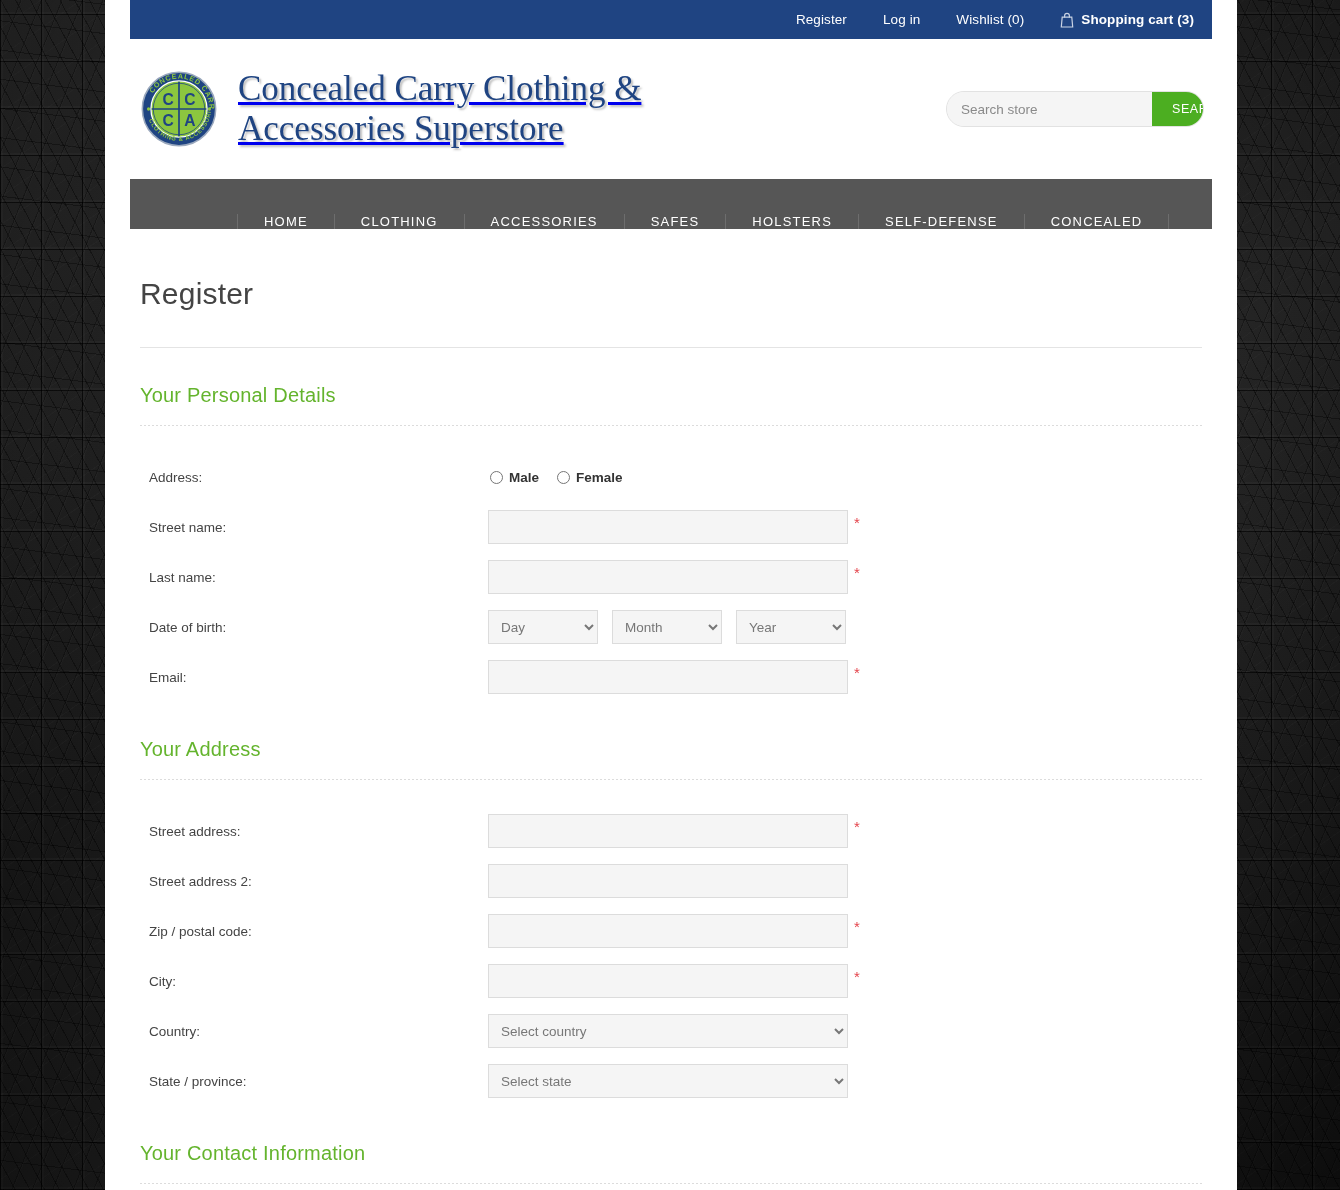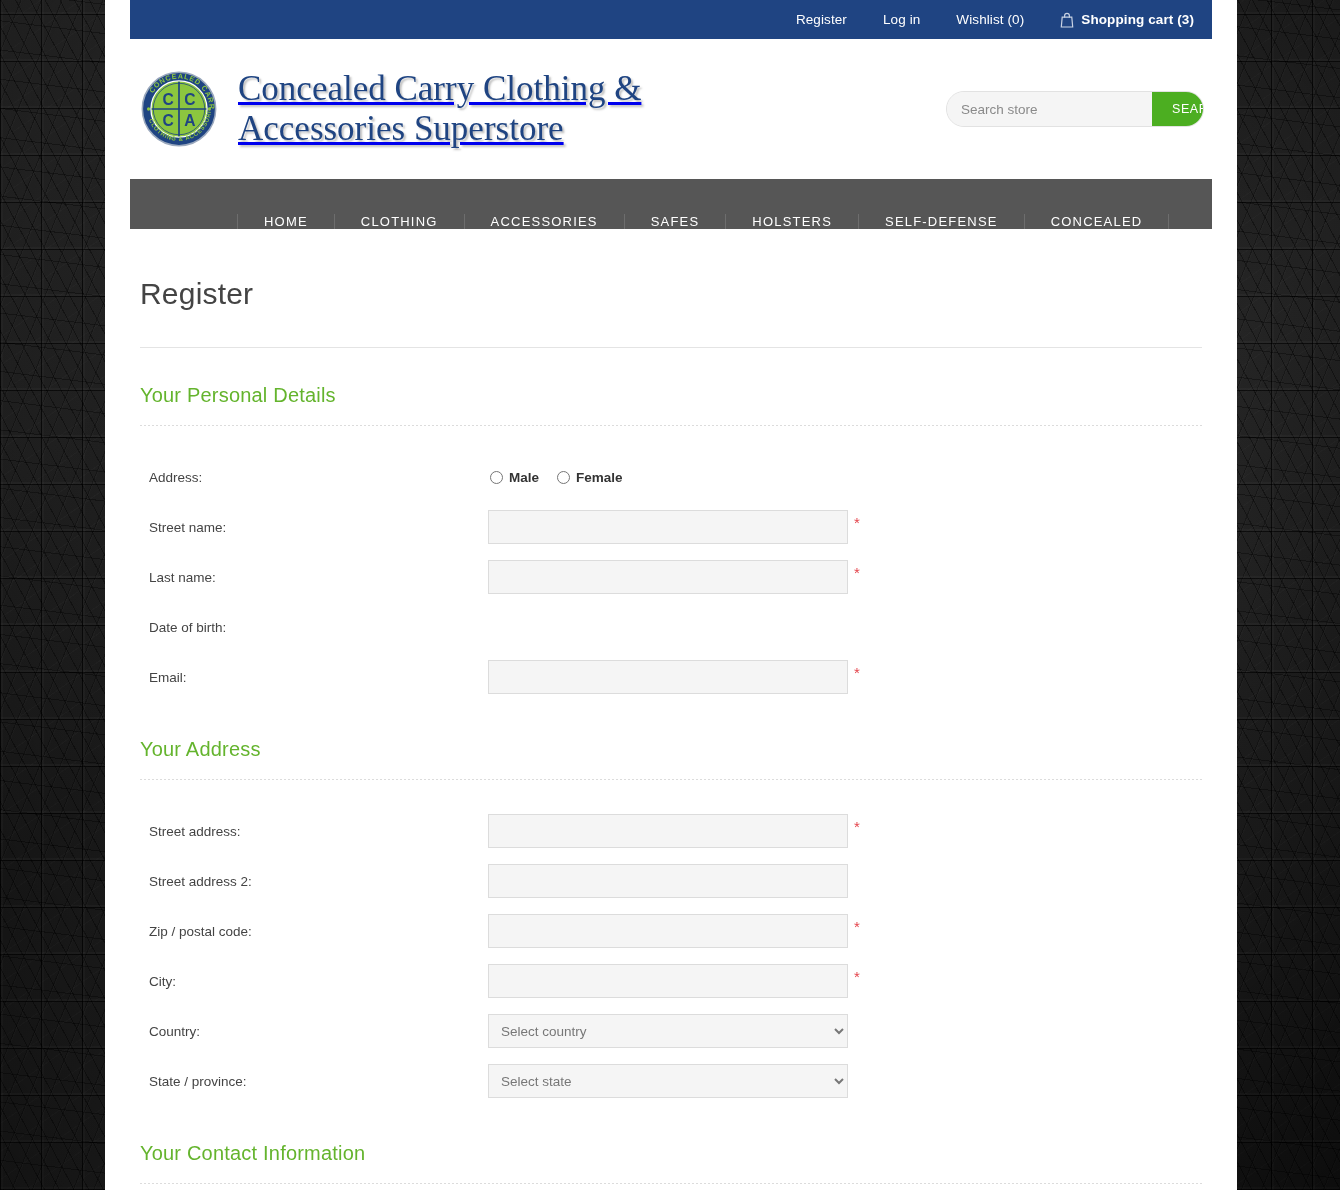--- a/index.html
+++ b/index.html
@@ -344,20 +344,31 @@
           <div class="field-row">
             <div class="field-label">Last name:</div>
             <div class="field-control">
               <input class="text-input" type="text" value="" style="">
               <span class="req">*</span>
             </div>
           </div>
 
           <div class="field-row">
             <div class="field-label">Date of birth:</div>
+            <div class="field-control dob-group">
+              <select class="dob-day">
+                <option>Day</option>
+              </select>
+              <select class="dob-month">
+                <option>Month</option>
+              </select>
+              <select class="dob-year">
+                <option>Year</option>
+              </select>
+            </div>
           </div>
 
           <div class="field-row">
             <div class="field-label">Email:</div>
             <div class="field-control">
               <input class="text-input" type="text" value="" style="">
               <span class="req">*</span>
             </div>
           </div>
 

